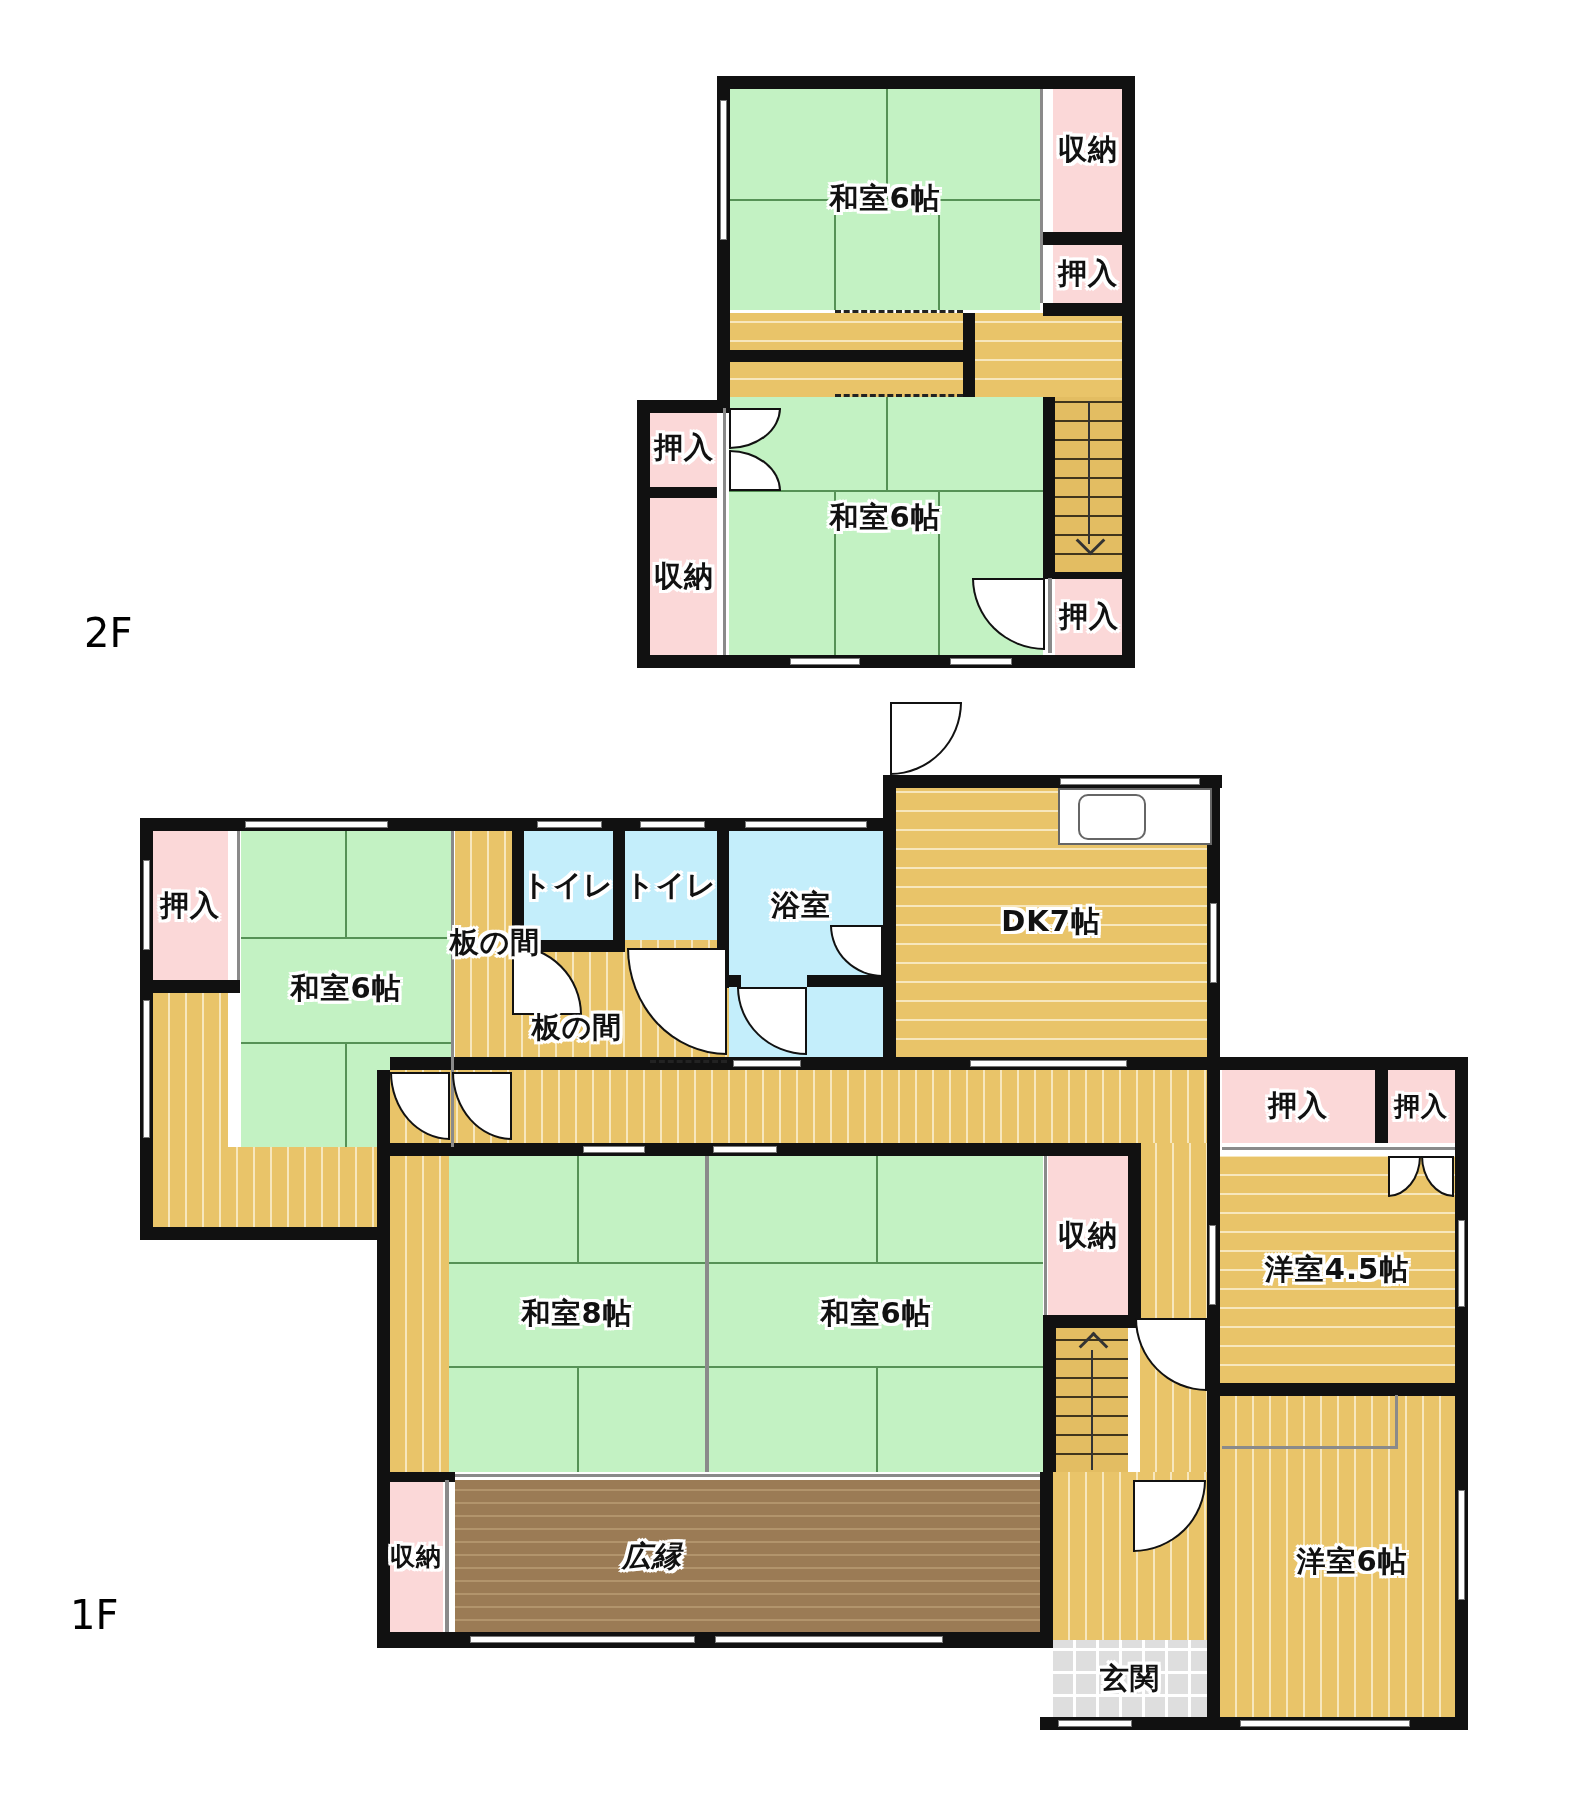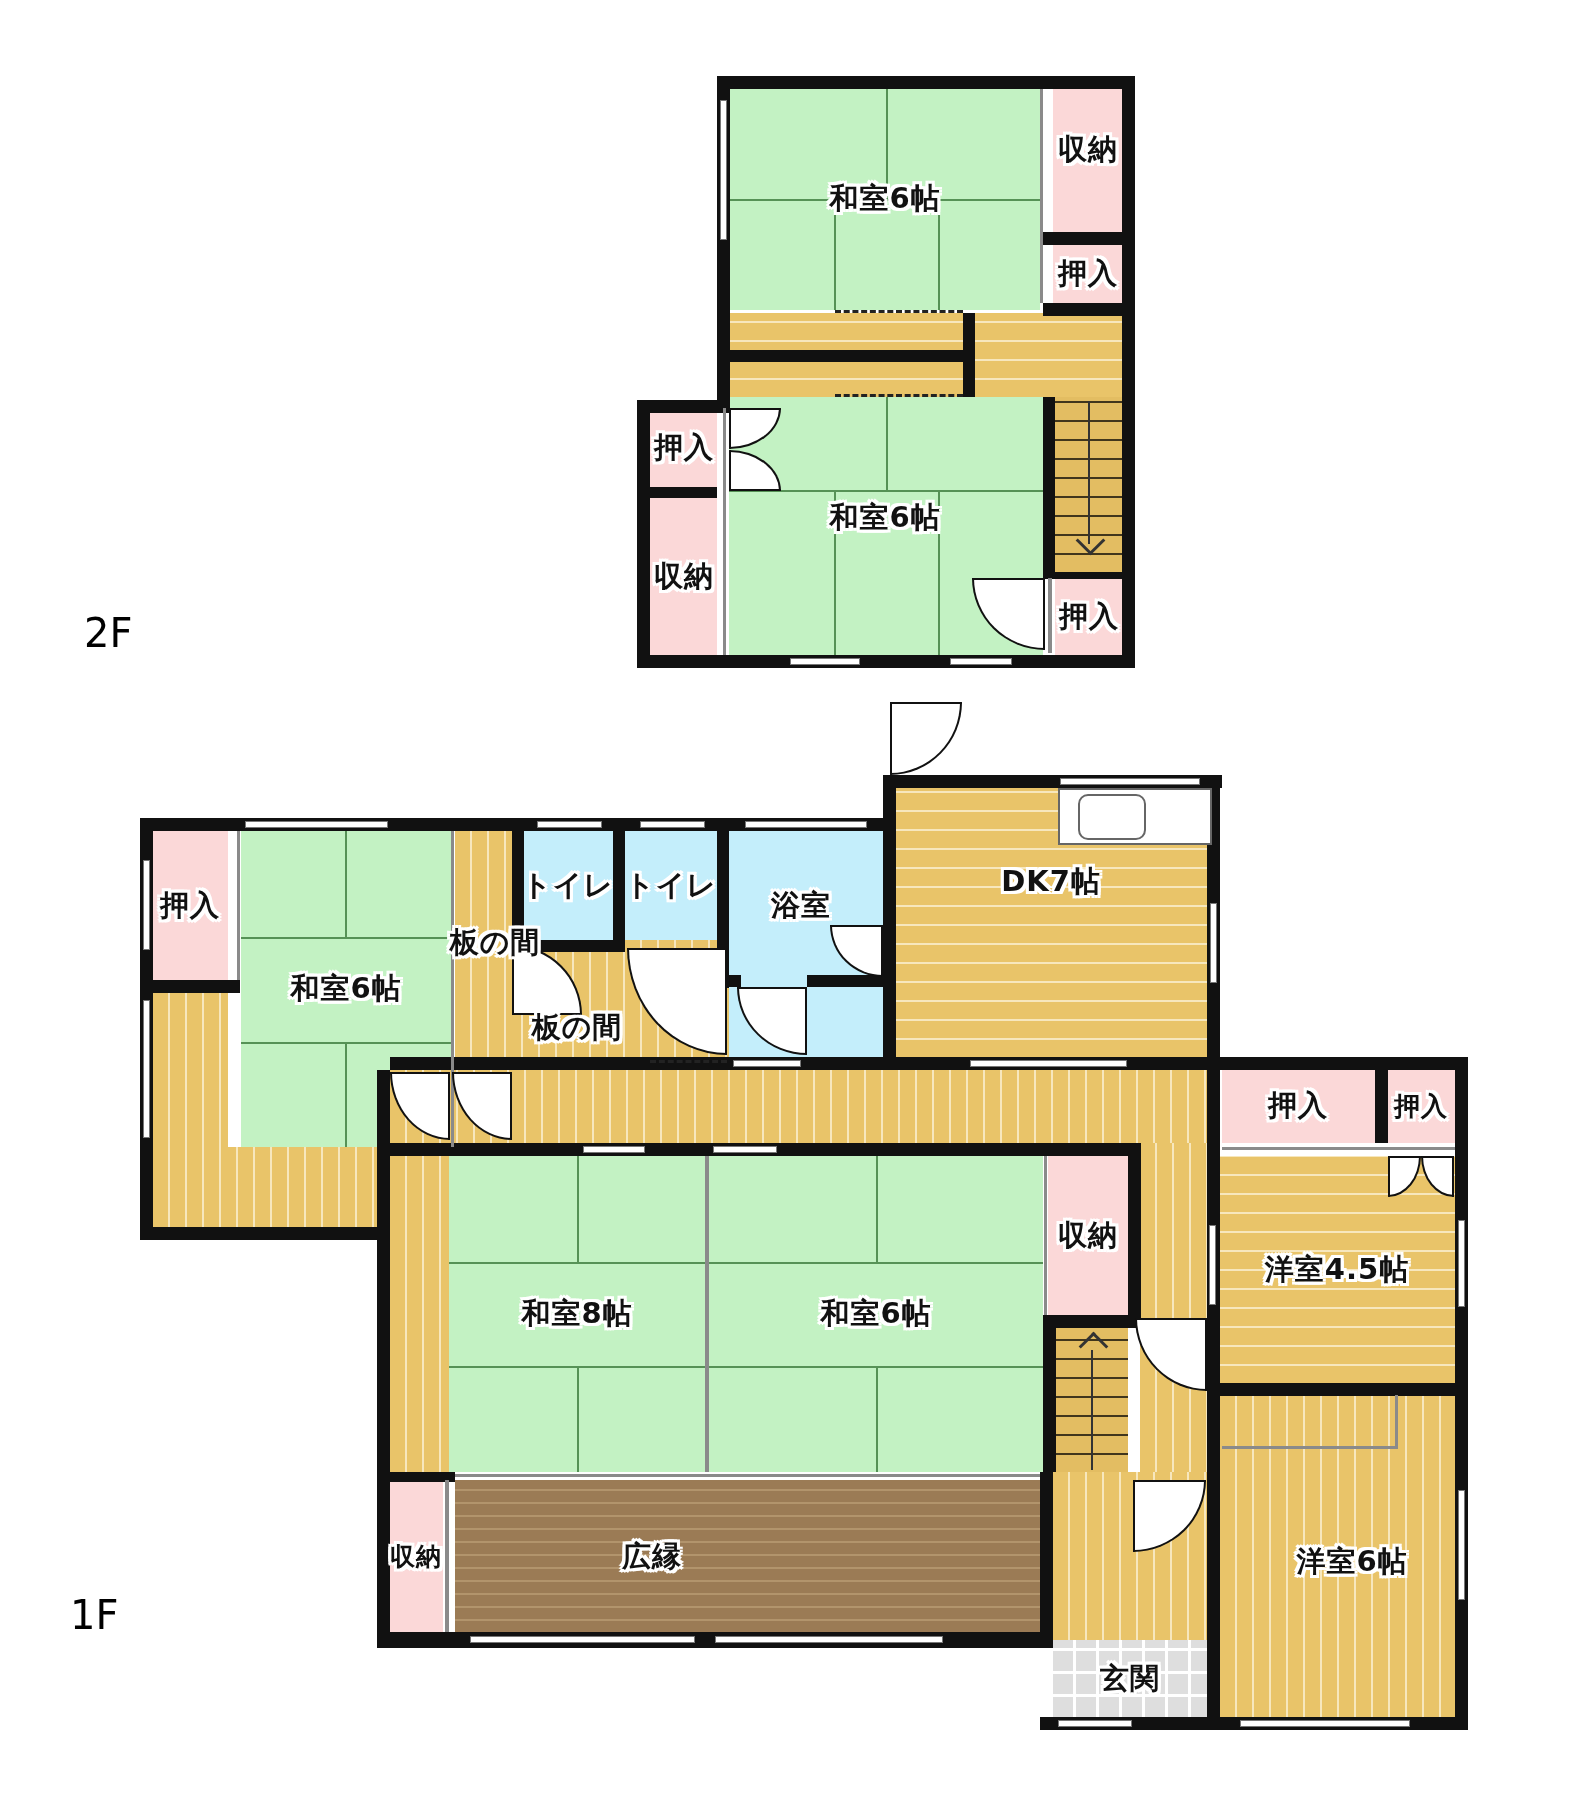--- a/index.html
+++ b/index.html
@@ -202,24 +202,24 @@
     <span class="room-label" style="left: 684px; top: 448px;">押入</span>
     <span class="room-label" style="left: 684px; top: 577px;">収納</span>
     <span class="room-label" style="left: 1089px; top: 617px;">押入</span>
     <span class="room-label" style="left: 190px; top: 906px;">押入</span>
     <span class="room-label" style="left: 346px; top: 989px;">和室6帖</span>
     <span class="room-label" style="left: 495px; top: 943px;">板の間</span>
     <span class="room-label" style="left: 568px; top: 886px;">トイレ</span>
     <span class="room-label" style="left: 671px; top: 886px;">トイレ</span>
     <span class="room-label" style="left: 577px; top: 1028px;">板の間</span>
     <span class="room-label" style="left: 801px; top: 906px;">浴室</span>
-    <span class="room-label" style="left: 1051px; top: 882px;">DK7帖</span>
+    <span class="room-label" style="left: 1051px; top: 922px;">DK7帖</span>
     <span class="room-label" style="left: 577px; top: 1314px;">和室8帖</span>
     <span class="room-label" style="left: 876px; top: 1314px;">和室6帖</span>
     <span class="room-label" style="left: 1088px; top: 1236px;">収納</span>
     <span class="room-label" style="left: 1130px; top: 1679px;">玄関</span>
     <span class="room-label" style="left: 1298px; top: 1106px;">押入</span>
     <span class="room-label" style="left: 1421px; top: 1106px; font-size: 26px;">押入</span>
     <span class="room-label" style="left: 1337px; top: 1270px;">洋室4.5帖</span>
     <span class="room-label" style="left: 1352px; top: 1562px;">洋室6帖</span>
-    <span class="room-label" style="left: 652px; top: 1557px;">広縁</span>
+    <span class="room-label" style="left: 652px; top: 1557px; font-style: italic;">広縁</span>
     <span class="room-label" style="left: 416px; top: 1556px; font-size: 25px;">収納</span>
   </div>
 
 </body></html>

